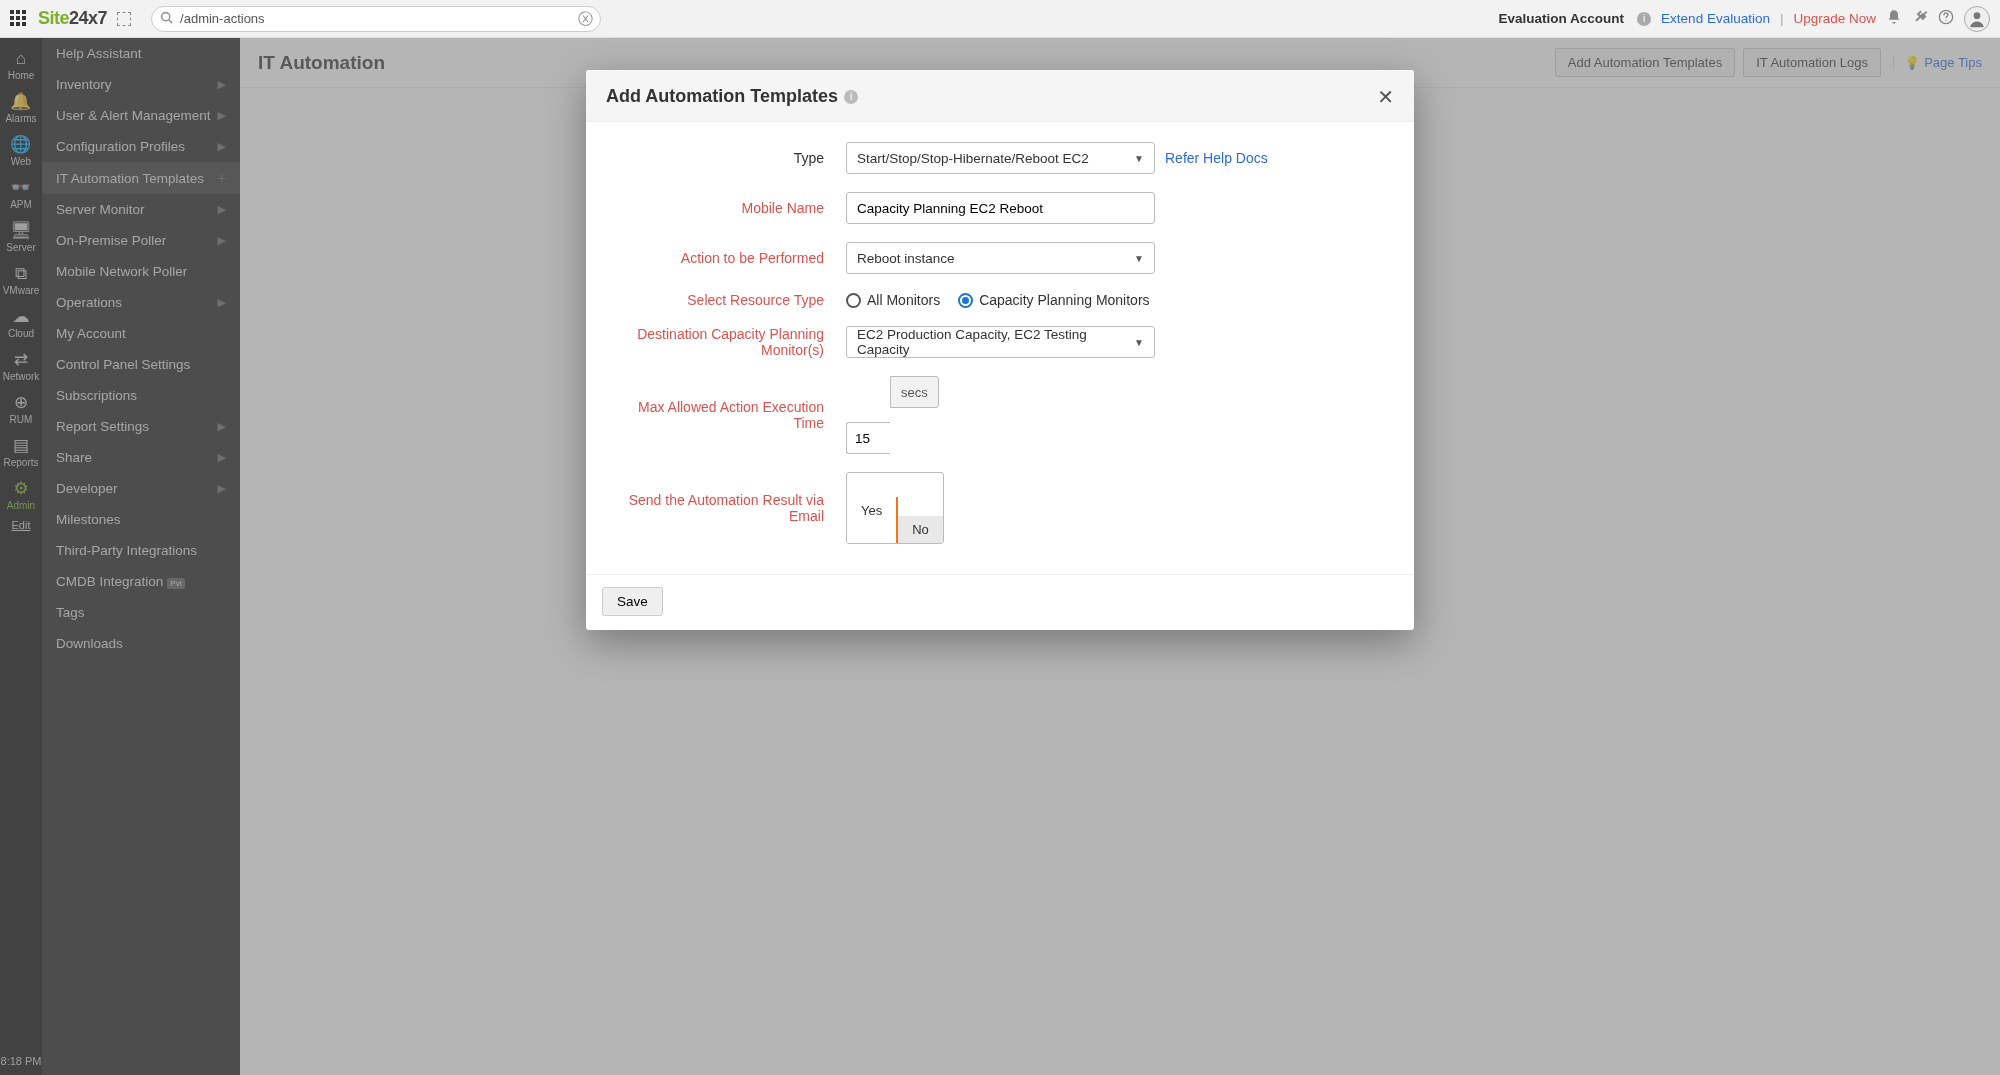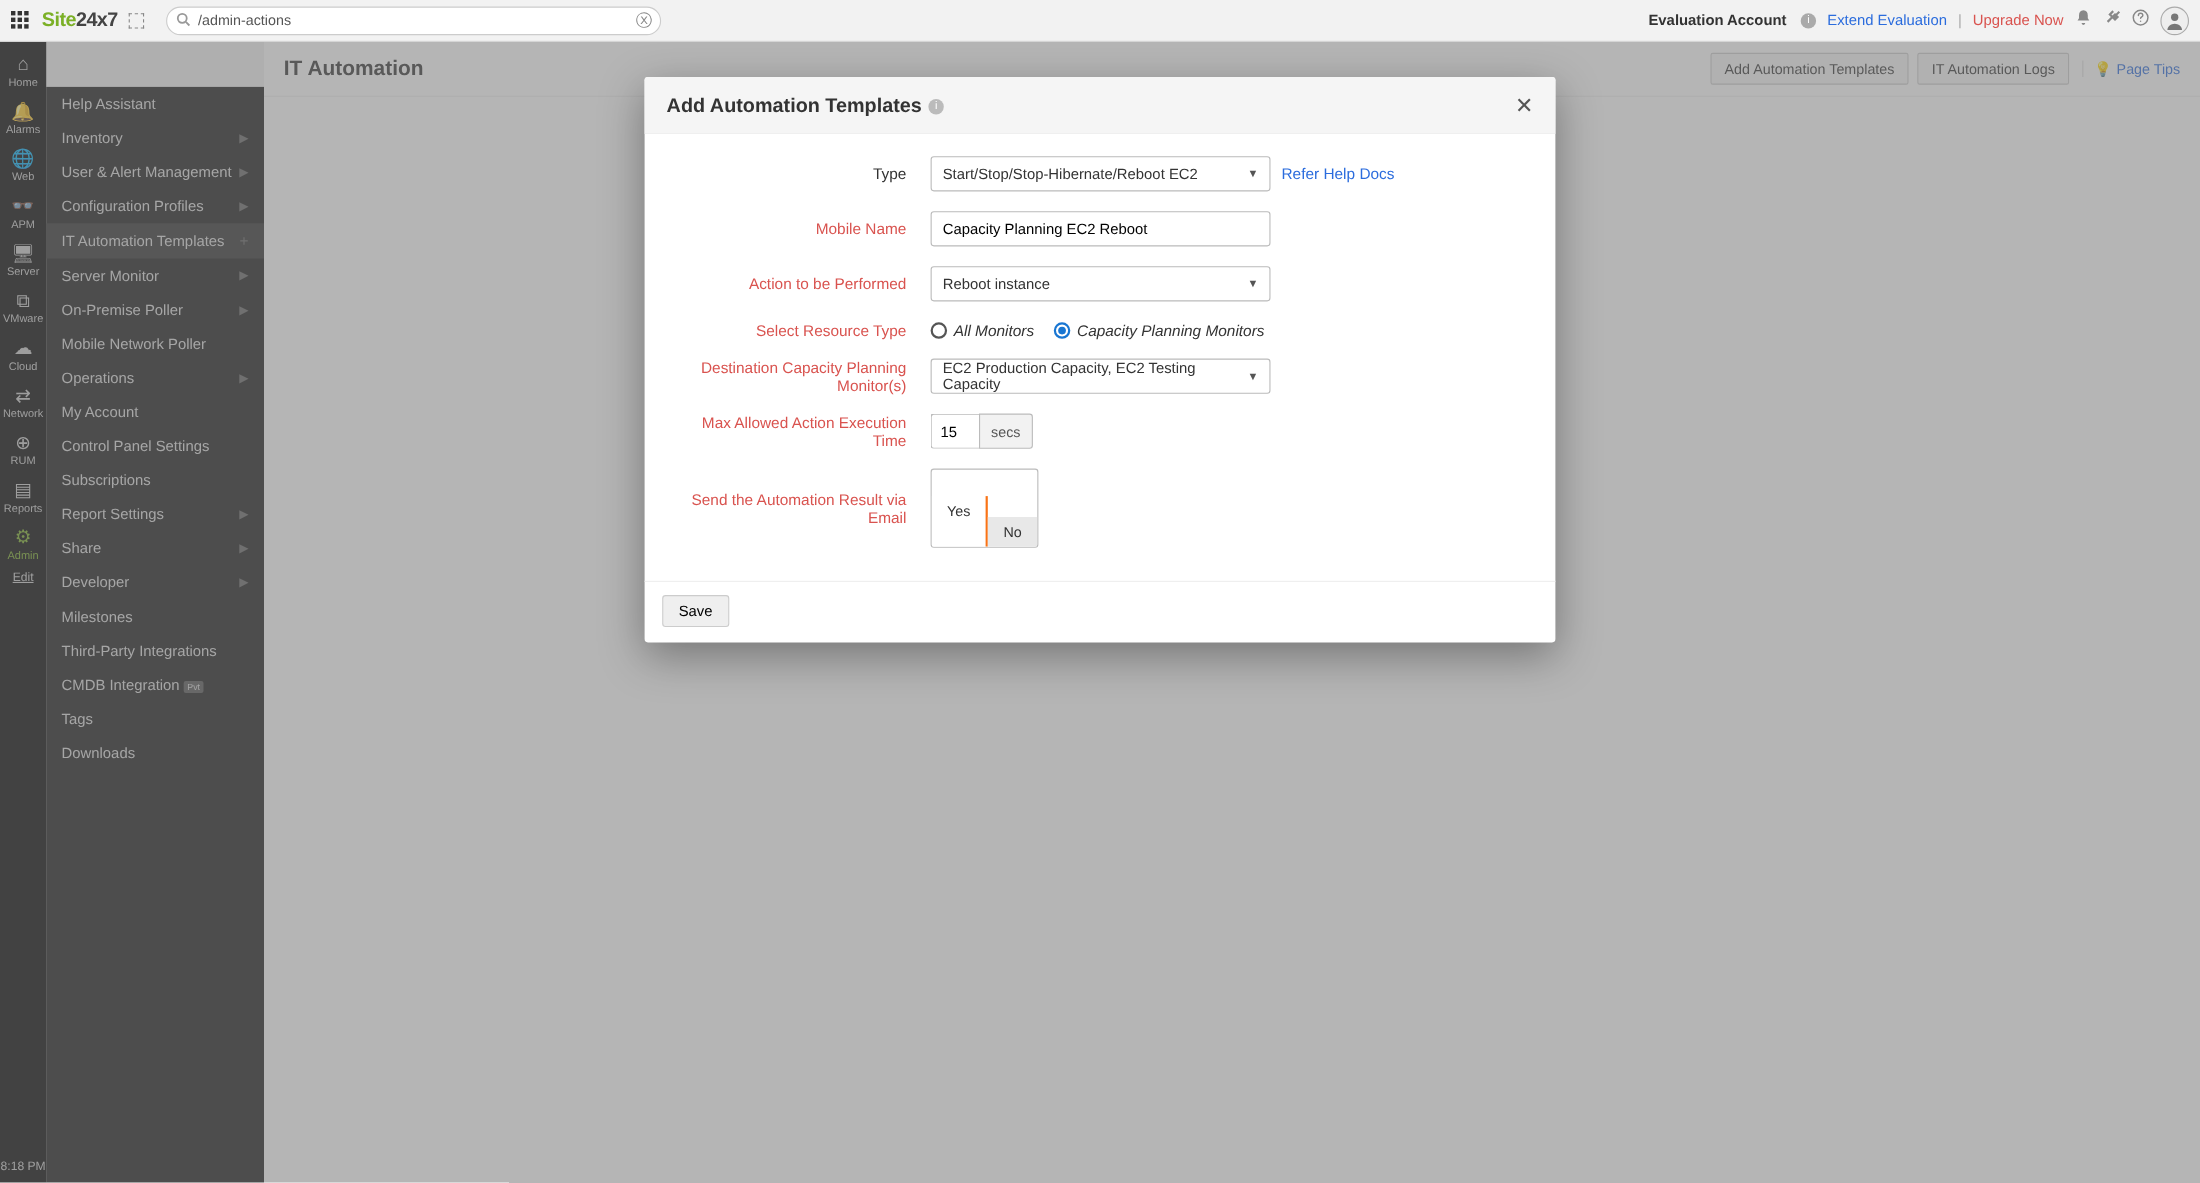--- a/index.html
+++ b/index.html
@@ -27,21 +27,21 @@
   .avatar svg{width:20px;height:20px;}
   
   .container { display:flex; height:calc(100% - 38px); position:relative;}
   .iconbar { width:42px; background:#000; color:#ccc; display:flex; flex-direction:column; align-items:center; padding-top:6px; font-size:10px;}
   .iconbar .ib { display:flex; flex-direction:column; align-items:center; gap:3px; padding:6px 0; width:100%; cursor:pointer;}
   .iconbar .ib.active { color:#7bb026;}
   .iconbar .ib .ico{ font-size:17px; line-height:1;}
   .iconbar .edit { margin-top:2px; text-decoration:underline; color:#ccc; font-size:11px; cursor:pointer;}
   .iconbar .spacer { flex:1;}
   .iconbar .clock { font-size:11px; color:#ccc; padding-bottom:8px;}
-  .sidebar { width:198px; background:#1a1a1a; color:#ddd; overflow-y:auto;margin-top:41px;}
+  .sidebar { width:198px; background:#1a1a1a; color:#ddd; overflow-y:auto;}
   .sidebar .item { display:flex; align-items:center; justify-content:space-between; padding:8px 14px; font-size:13.5px; cursor:pointer; color:#ddd;}
   .sidebar .item.active { background:#2f2f2f;}
   .sidebar .item .arrow{ color:#666; font-size:11px;}
   .sidebar .item .plus{ color:#666; font-size:14px;}
   .sidebar .badge{ background:#555; color:#ddd; font-size:8px; padding:1px 3px; border-radius:2px; margin-left:4px;}
   .main { flex:1; background:#fff; position:relative;}
   .page-header { height:50px; display:flex; align-items:center; padding:0 18px; border-bottom:1px solid #eee; gap:8px;}
   .page-header h1 { font-size:19px; font-weight:600; color:#333;}
   .page-header .right { margin-left:auto; display:flex; align-items:center; gap:8px;}
   .hdr-btn { border:1px solid #ccc; background:#f7f7f7; padding:6px 12px; border-radius:2px; font-size:13px; cursor:pointer; color:#333;}
@@ -57,26 +57,26 @@
   .form-row { display:flex; align-items:center; margin-bottom:18px;}
   .form-row>label { width:240px; text-align:right; padding-right:22px; font-size:14px; color:#333;}
   .form-row>label.req { color:#d9534f;}
   .field { flex:0 0 278px; position:relative;}
   .select-box, .text-input { width:309px; height:32px; border:1px solid #bbb; border-radius:3px; padding:0 10px; font-size:13.5px; background:#fff; display:flex; align-items:center; justify-content:space-between; cursor:pointer;}
   .select-box .caret{ color:#555; font-size:10px;}
   .text-input { cursor:text;}
   input.text-input { outline:none;}
   .link-after { margin-left:10px; color:#2b6cdd; font-size:14px; cursor:pointer;}
   .radio-group { display:flex; align-items:center; gap:18px;}
-  .radio-group label { display:flex; align-items:center; gap:6px; font-size:14px; color:#333; cursor:pointer;font-style:italic;}
+  .radio-group label { display:flex; align-items:center; gap:6px; font-size:14px; color:#333; cursor:pointer;}
   .radio-outer { width:15px; height:15px; border:2px solid #555; border-radius:50%; display:inline-flex; align-items:center; justify-content:center;}
   .radio-outer.checked { border-color:#1976d2;}
   .radio-outer.checked .dot{ width:7px; height:7px; background:#1976d2; border-radius:50%;}
   .num-group { display:flex;}
-  .num-group input{ width:44px; height:32px; border:1px solid #bbb; border-right:none; border-radius:3px 0 0 3px; padding:0 8px; font-size:13.5px; text-align:left;}
+  .num-group input{ width:44px; height:32px; border:1px solid #bbb; border-right:none; border-radius:3px 0 0 3px; padding:0 8px; font-size:13.5px; text-align:left;margin-top:46px;}
   .num-group .unit{ height:32px; border:1px solid #bbb; border-radius:0 3px 3px 0; padding:0 10px; display:flex; align-items:center; font-size:13px; background:#f2f2f2; color:#555;}
   .toggle-group { display:flex; border:1px solid #bbb; border-radius:3px; overflow:hidden; width:fit-content;}
   .toggle-group .opt { padding:6px 14px; font-size:13px; cursor:pointer; background:#fff;}
   .toggle-group .opt.selected{ background:#e8e8e8;margin-top:43px;}
   .toggle-group .opt:first-child{ border-right:2px solid #f97316;margin-top:24px;}
   .modal-footer { padding:12px 16px 14px; border-top:1px solid #eee;}
   .save-btn{ background:#efefef; border:1px solid #ccc; border-radius:3px; padding:6px 14px; font-size:13.5px; cursor:pointer;}
 </style>
 </head>
 <body>

